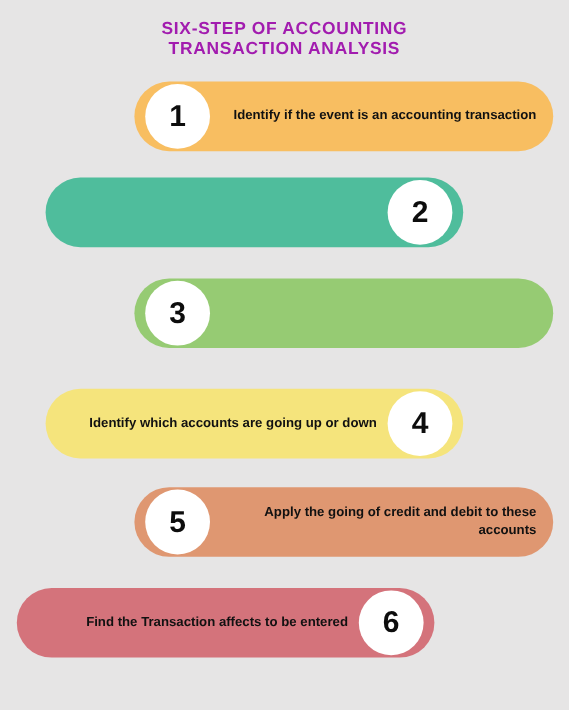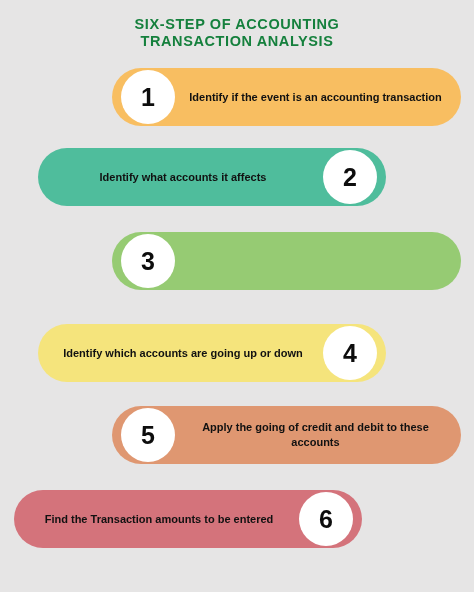--- a/index.html
+++ b/index.html
@@ -26,21 +26,21 @@
     position: absolute;
     left: 0;
     top: 16px;
     width: 474px;
     text-align: center;
     font-family: "Liberation Sans", sans-serif;
     font-weight: bold;
     font-size: 14.5px;
     line-height: 17px;
     letter-spacing: 0.6px;
-    color: #15803d;
+    color: #a21caf;
     text-transform: uppercase;
     white-space: pre-line;
   }
 
   .step {
     position: absolute;
     height: 58px;
     border-radius: 29px;
     display: flex;
     align-items: center;
@@ -76,21 +76,21 @@
   .badge-left  { left: 9px; }
   .badge-right { right: 9px; }
 
   .step-text {
     position: absolute;
     font-family: "Liberation Sans", sans-serif;
     font-weight: bold;
     font-size: 11px;
     line-height: 15px;
     color: #111111;
-    text-align: center;
+    text-align: right;
     top: 50%;
     transform: translateY(-50%);
   }
 
   
   #step-1 { left: 112px; top: 68px;  width: 349px; background: #f8be61; }
   #step-1 .step-text { left: 72px; right: 14px; }
 
   #step-2 { left: 38px;  top: 148px; width: 348px; background: #4fbd9c; }
   #step-2 .step-text { left: 14px; right: 72px; }
@@ -115,35 +115,34 @@
   <div class="title">SIX-STEP OF ACCOUNTING
 TRANSACTION ANALYSIS</div>
 
   <div class="step right-aligned" id="step-1">
     <div class="badge badge-left">1</div>
     <div class="step-text">Identify if the event is an accounting transaction</div>
   </div>
 
   <div class="step left-aligned" id="step-2">
     <div class="badge badge-right">2</div>
-    <div class="step-text">Identify what accounts it affects</div>
   </div>
 
   <div class="step right-aligned" id="step-3">
     <div class="badge badge-left">3</div>
   </div>
 
   <div class="step left-aligned" id="step-4">
     <div class="badge badge-right">4</div>
     <div class="step-text">Identify which accounts are going up or down</div>
   </div>
 
   <div class="step right-aligned" id="step-5">
     <div class="badge badge-left">5</div>
     <div class="step-text">Apply the going of credit and debit to these accounts</div>
   </div>
 
   <div class="step left-aligned" id="step-6">
     <div class="badge badge-right">6</div>
-    <div class="step-text">Find the Transaction amounts to be entered</div>
+    <div class="step-text">Find the Transaction affects to be entered</div>
   </div>
 
 </div>
 
 </body></html>

